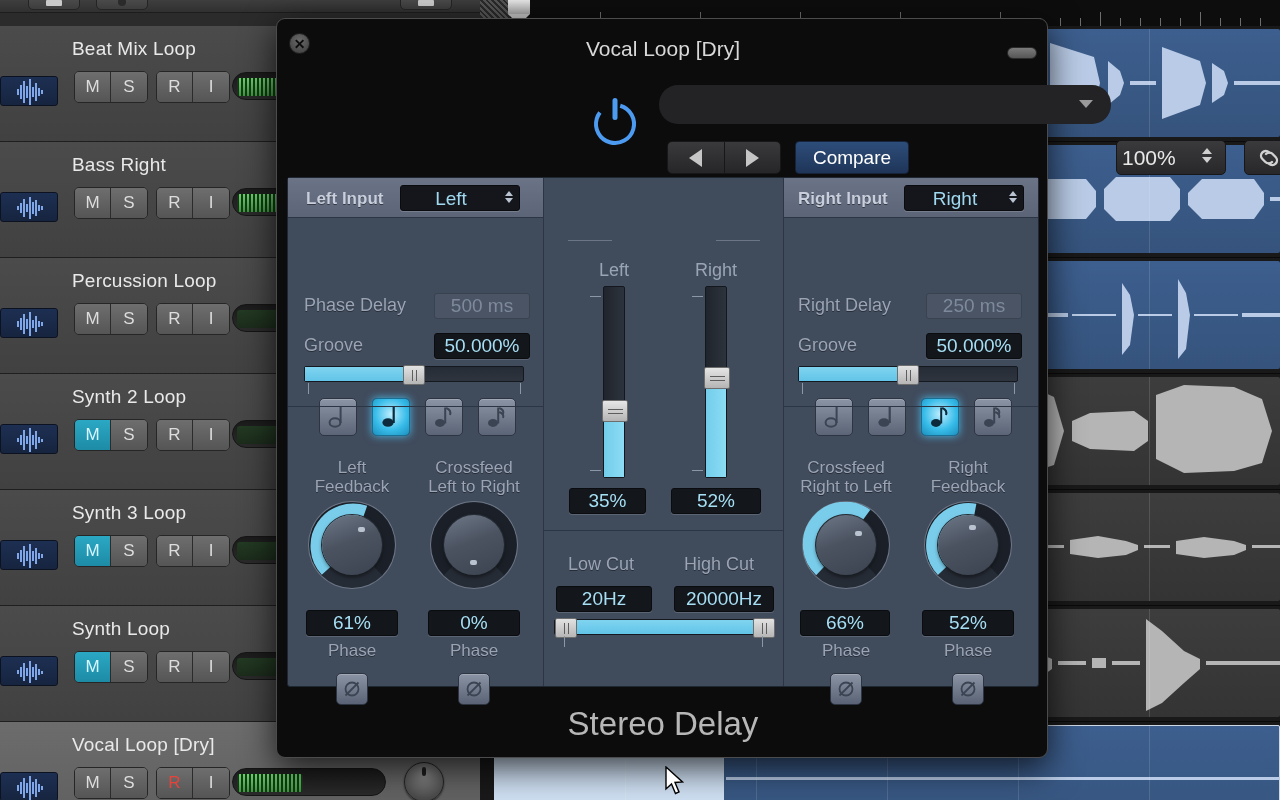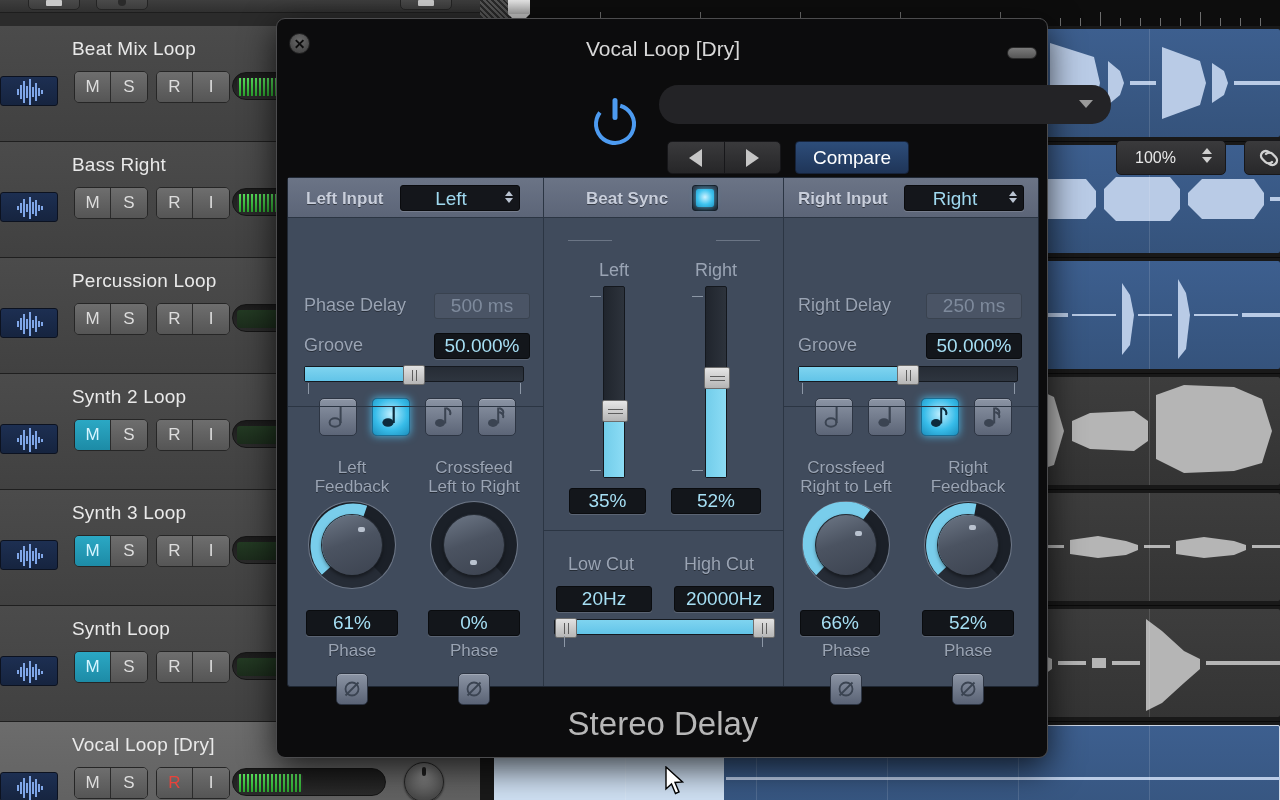--- a/index.html
+++ b/index.html
@@ -201,21 +201,21 @@
     border:1px solid #16233b; border-radius:4px;
     color:#fff; font-size:19px;
     display:flex; align-items:center; justify-content:center;
   }
   .zoom-box {
     position:absolute; left:839px-0px; top:121px; width:110px; height:35px;
     background:linear-gradient(#3a3a3c,#28282a);
     border:1px solid #17171a; border-radius:5px;
     display:flex; align-items:center;
   }
-  .zoom-box .zv { margin-left:18px; color:#e8e8e8; font-size:16px; }
+  .zoom-box .zv { margin-left:5px; color:#e8e8e8; font-size:21px; }
   .zoom-box .arrows {
     position:absolute; right:13px; top:7px; display:flex; flex-direction:column; gap:3px;
   }
   .zoom-box .arrows .up { width:0;height:0;border-left:5px solid transparent;border-right:5px solid transparent;border-bottom:6px solid #cfcfcf; }
   .zoom-box .arrows .dn { width:0;height:0;border-left:5px solid transparent;border-right:5px solid transparent;border-top:6px solid #cfcfcf; }
   .link-btn {
     position:absolute; left:967px; top:121px; width:50px; height:35px;
     background:linear-gradient(#3a3a3c,#28282a);
     border:1px solid #17171a; border-radius:5px;
     display:flex; align-items:center; justify-content:center;
@@ -1045,26 +1045,20 @@
         <div class="phase-btn" style="left:170px;top:455px;">
           <svg width="20" height="20" viewBox="0 0 20 20">
               <circle cx="10" cy="10" r="6.5" fill="none" stroke="#3b4452" stroke-width="1.8"></circle>
               <line x1="3.5" y1="16.5" x2="16.5" y2="3.5" stroke="#3b4452" stroke-width="1.8"></line>
             </svg>
         </div>
       </div>
     </div>
 
     <div class="col mid">
-      <div class="io-head mid-head">
-        <span class="lbl">Beat Sync</span>
-        <div class="beatsync-toggle">
-            <i></i>
-          </div>
-      </div>
 
       <div class="om-rule" style="left:24px;width:44px;"></div>
       <div class="om-rule" style="left:172px;width:44px;"></div>
 
       <span class="ch-lbl" style="left:40px;">Left</span>
       <span class="ch-lbl" style="left:142px;">Right</span>
 
       <div class="fader" style="left:59px;">
         <div class="fl" style="height:35%"></div>
         <div class="fh" style="bottom:calc(35% - 11px)"></div>
@@ -1164,21 +1158,21 @@
         </span>
         <div class="knob" style="left:19px;top:284px;">
           <div class="ring"></div>
           <svg class="arcsvg" viewBox="0 0 86 86">
             <path d="M 17.6 68.4 A 36 36 0 1 1 68.4 68.4" fill="none" stroke="#1b2028" stroke-width="13" stroke-linecap="butt"></path>
             <path d="M 17.6 68.4 A 36 36 0 0 1 63.5 13.1" fill="none" stroke="#79cdeb" stroke-width="13" stroke-linecap="butt"></path>
           </svg>
           <div class="cap"></div>
           <div class="dot" style="left:52px;top:29px;"></div>
         </div>
-        <div class="val-box dark" style="left:16px;top:392px;width:80px;">66%</div>
+        <div class="val-box dark" style="left:16px;top:392px;width:90px;">66%</div>
         <span class="knob-lbl" style="left:4px;top:423px;">Phase</span>
         <div class="phase-btn" style="left:46px;top:455px;">
           <svg width="20" height="20" viewBox="0 0 20 20">
               <circle cx="10" cy="10" r="6.5" fill="none" stroke="#3b4452" stroke-width="1.8"></circle>
               <line x1="3.5" y1="16.5" x2="16.5" y2="3.5" stroke="#3b4452" stroke-width="1.8"></line>
             </svg>
         </div>
       </div>
 
       <div class="sub">

